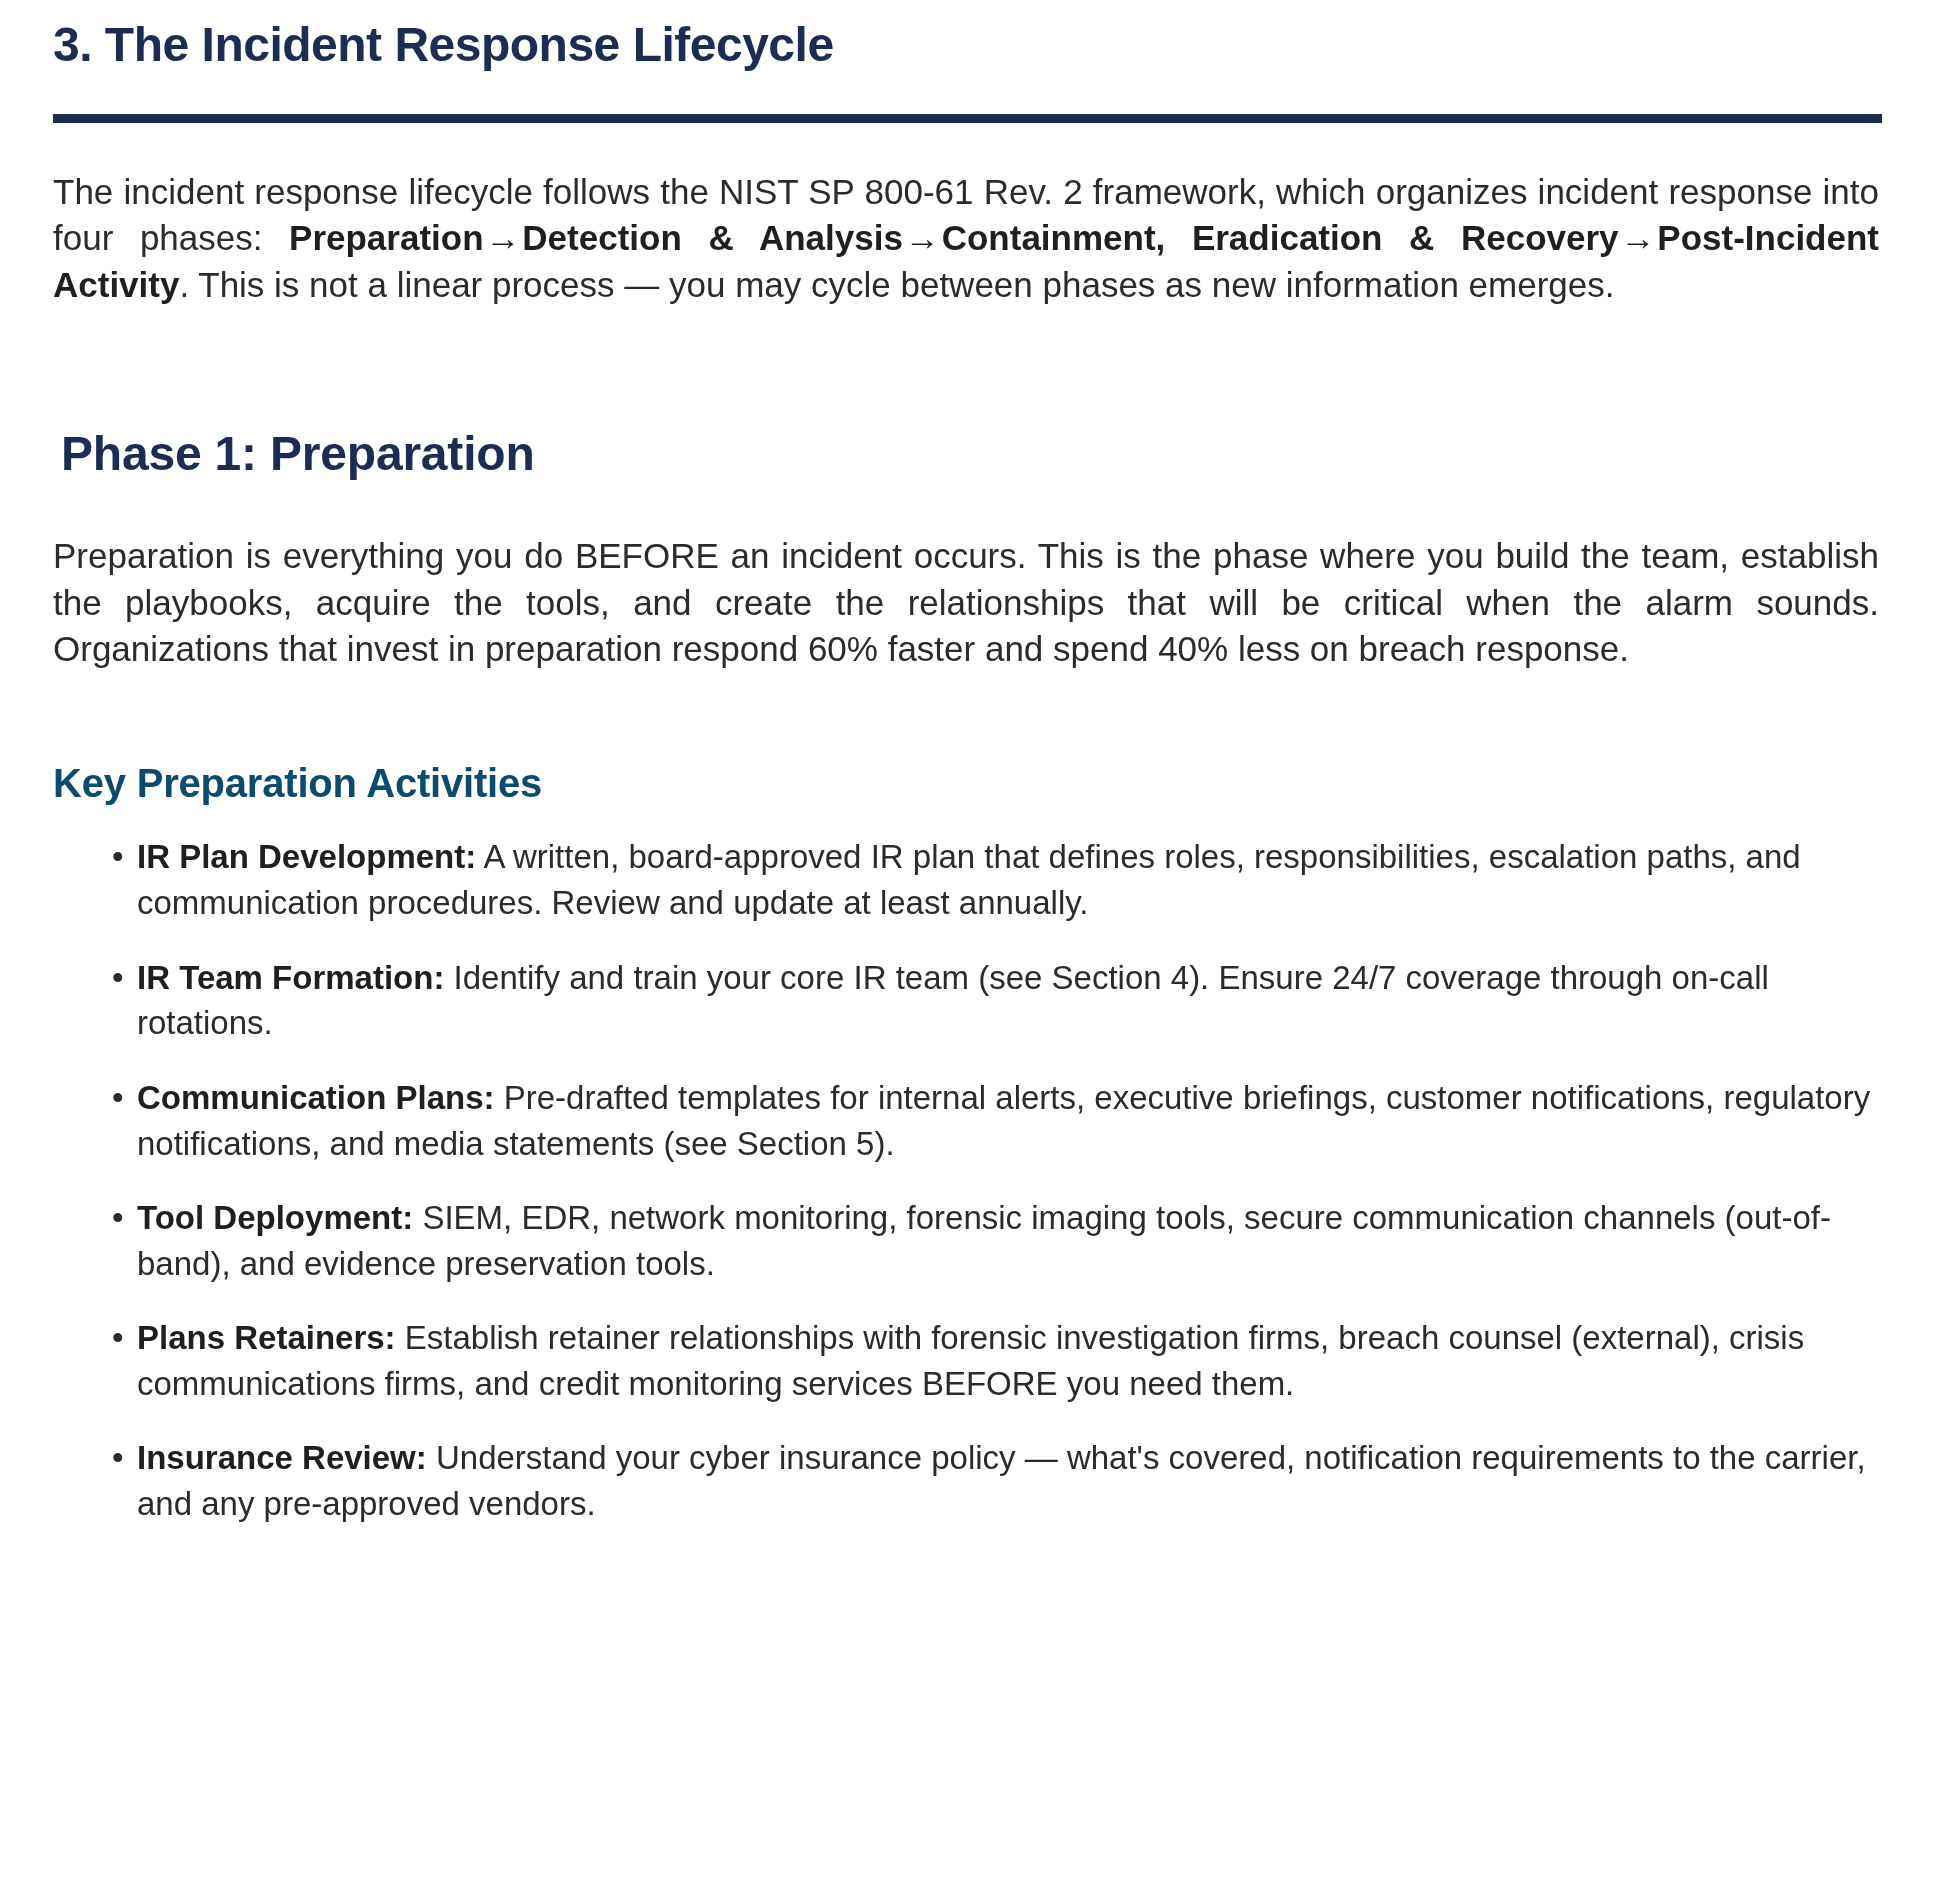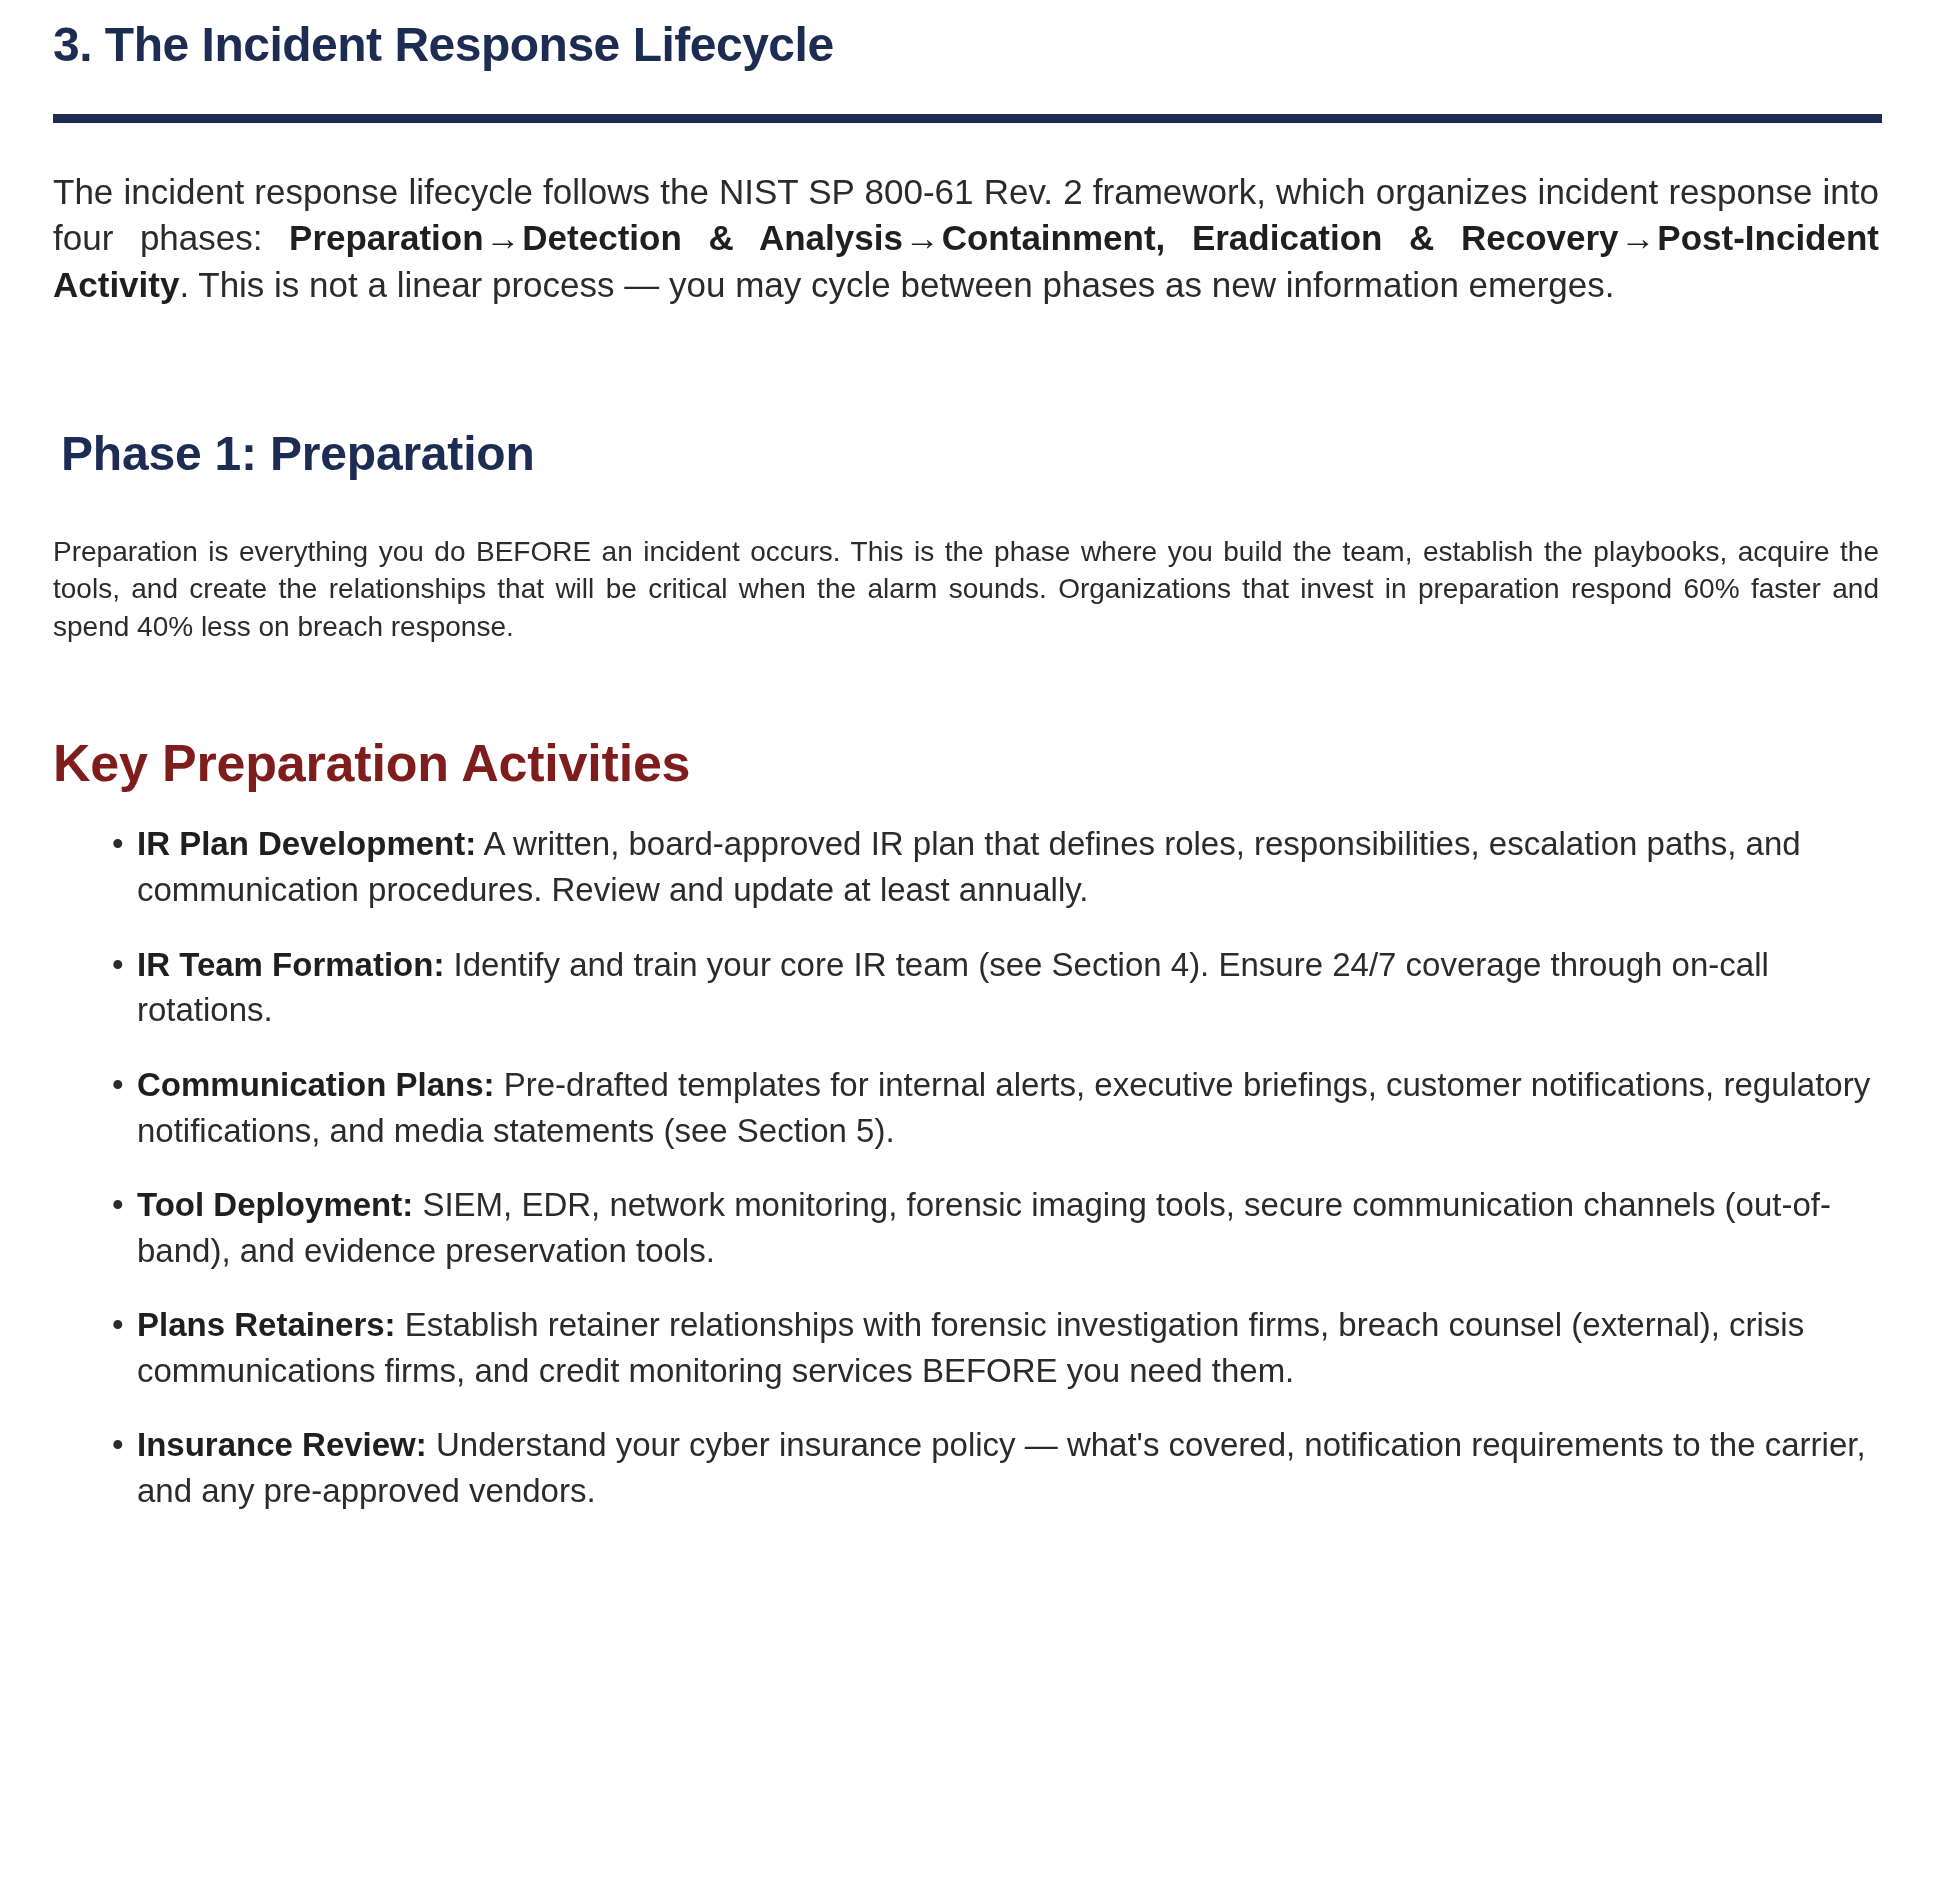--- a/index.html
+++ b/index.html
@@ -63,31 +63,31 @@
     font-size: 48px;
     font-weight: bold;
     margin: 8px;
     padding-top: 110px;
     letter-spacing: -0.2px;
   }
 
   .phase-para {
     margin: 0;
     padding-top: 44px;
-    font-size: 28px;
+    font-size: 35px;
     line-height: 1.33;
     color: #2b2b2b;
     text-align: justify;
     text-justify: inter-word;
     width: 1826px;
   }
 
   .activities-heading {
-    color: #7f1d1d;
-    font-size: 52px;
+    color: #0c4a6e;
+    font-size: 40px;
     font-weight: bold;
     margin: 0;
     padding-top: 88px;
     letter-spacing: -0.2px;
   }
 
   
   .bullet-list {
     list-style: none;
     margin: 0;

